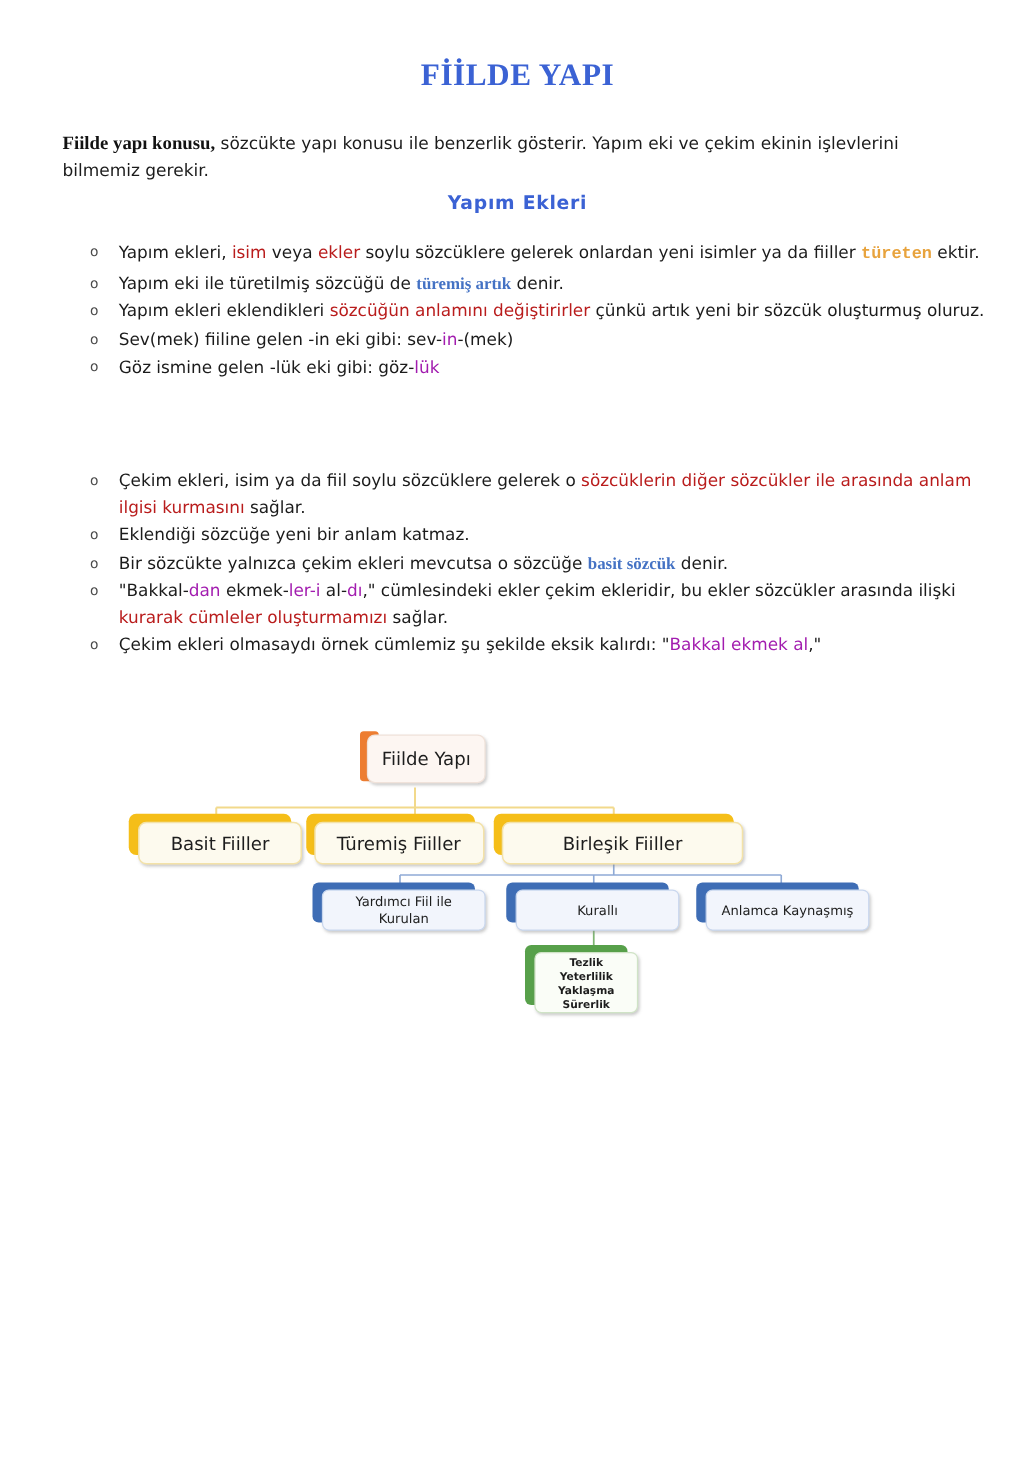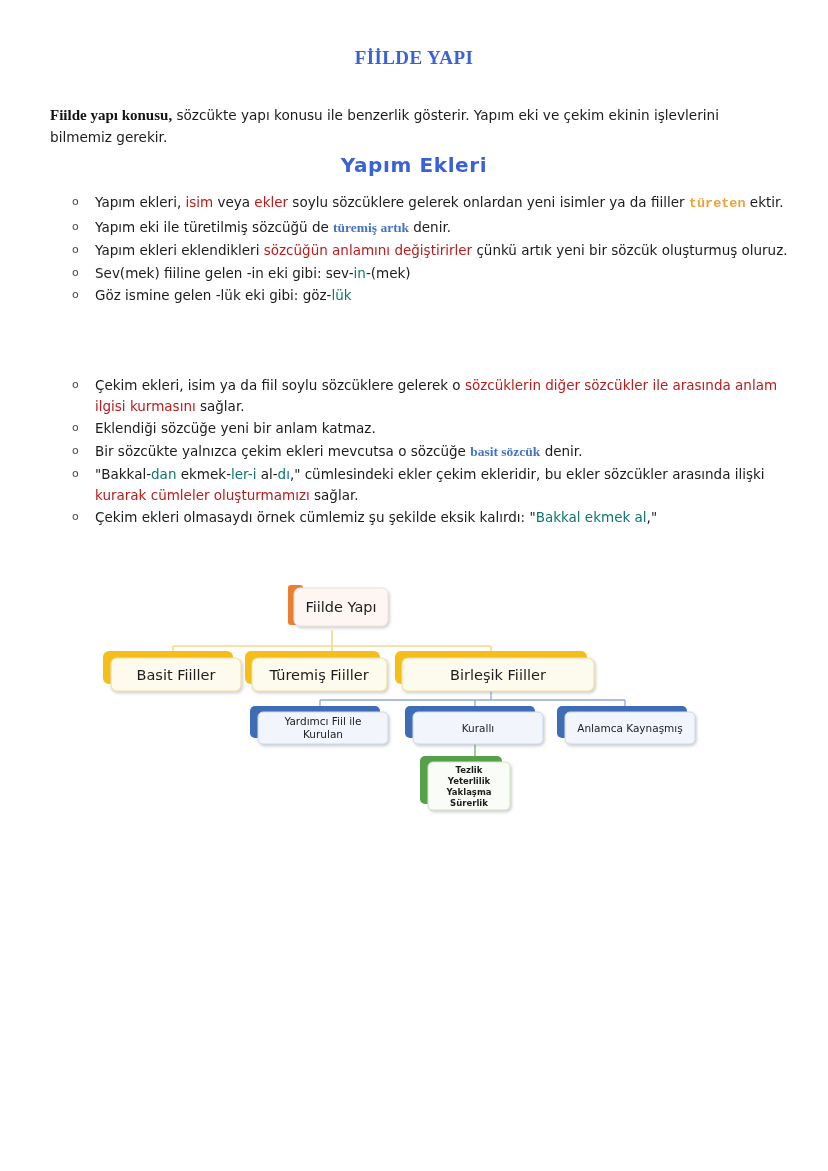--- a/index.html
+++ b/index.html
@@ -25,21 +25,21 @@
   }
 
   
   .doc-title {
     position: absolute;
     left: 0; top: 47px;
     width: 828px;
     text-align: center;
     font-family: "Liberation Serif", "DejaVu Serif", serif;
     font-weight: bold;
-    font-size: 19px;
+    font-size: 25px;
     letter-spacing: 0.4px;
     color: #3b62d4;
   }
 
   
   .intro {
     position: absolute;
     left: 50px; top: 90px;
     width: 735px;
     font-size: 13.6px;
@@ -53,21 +53,21 @@
     color: #121212;
   }
 
   
   .section-heading {
     position: absolute;
     width: 828px;
     left: 0;
     text-align: center;
     color: #3b62d4;
-    font-size: 20px;
+    font-size: 15px;
     font-weight: bold;
     letter-spacing: 0.6px;
   }
   #h-yapim { top: 153px; }
   #h-cekim { top: 336px; }
 
   
   .list {
     position: absolute;
     left: 50px;
@@ -92,21 +92,21 @@
     left: 22px;
     top: 0px;
     font-size: 11px;
     color: #4a4a4a;
     line-height: 20.5px;
   }
 
   
   .or   { color: #b91c1c; }                       
   .or-s { color: #e8a33d; font-family: Liberation Mono, monospace; font-weight: bold; margin-top: 27px; }
-  .bl   { color: #0f766e; }                       
+  .bl   { color: #a21caf; }                       
   .bl-s { color: #4472c4; font-family: "Liberation Serif","DejaVu Serif",serif; font-weight: bold; }
 
   
   .diagram {
     position: absolute;
     left: 95px;
     top: 578px;
     width: 640px;
     height: 260px;
   }

